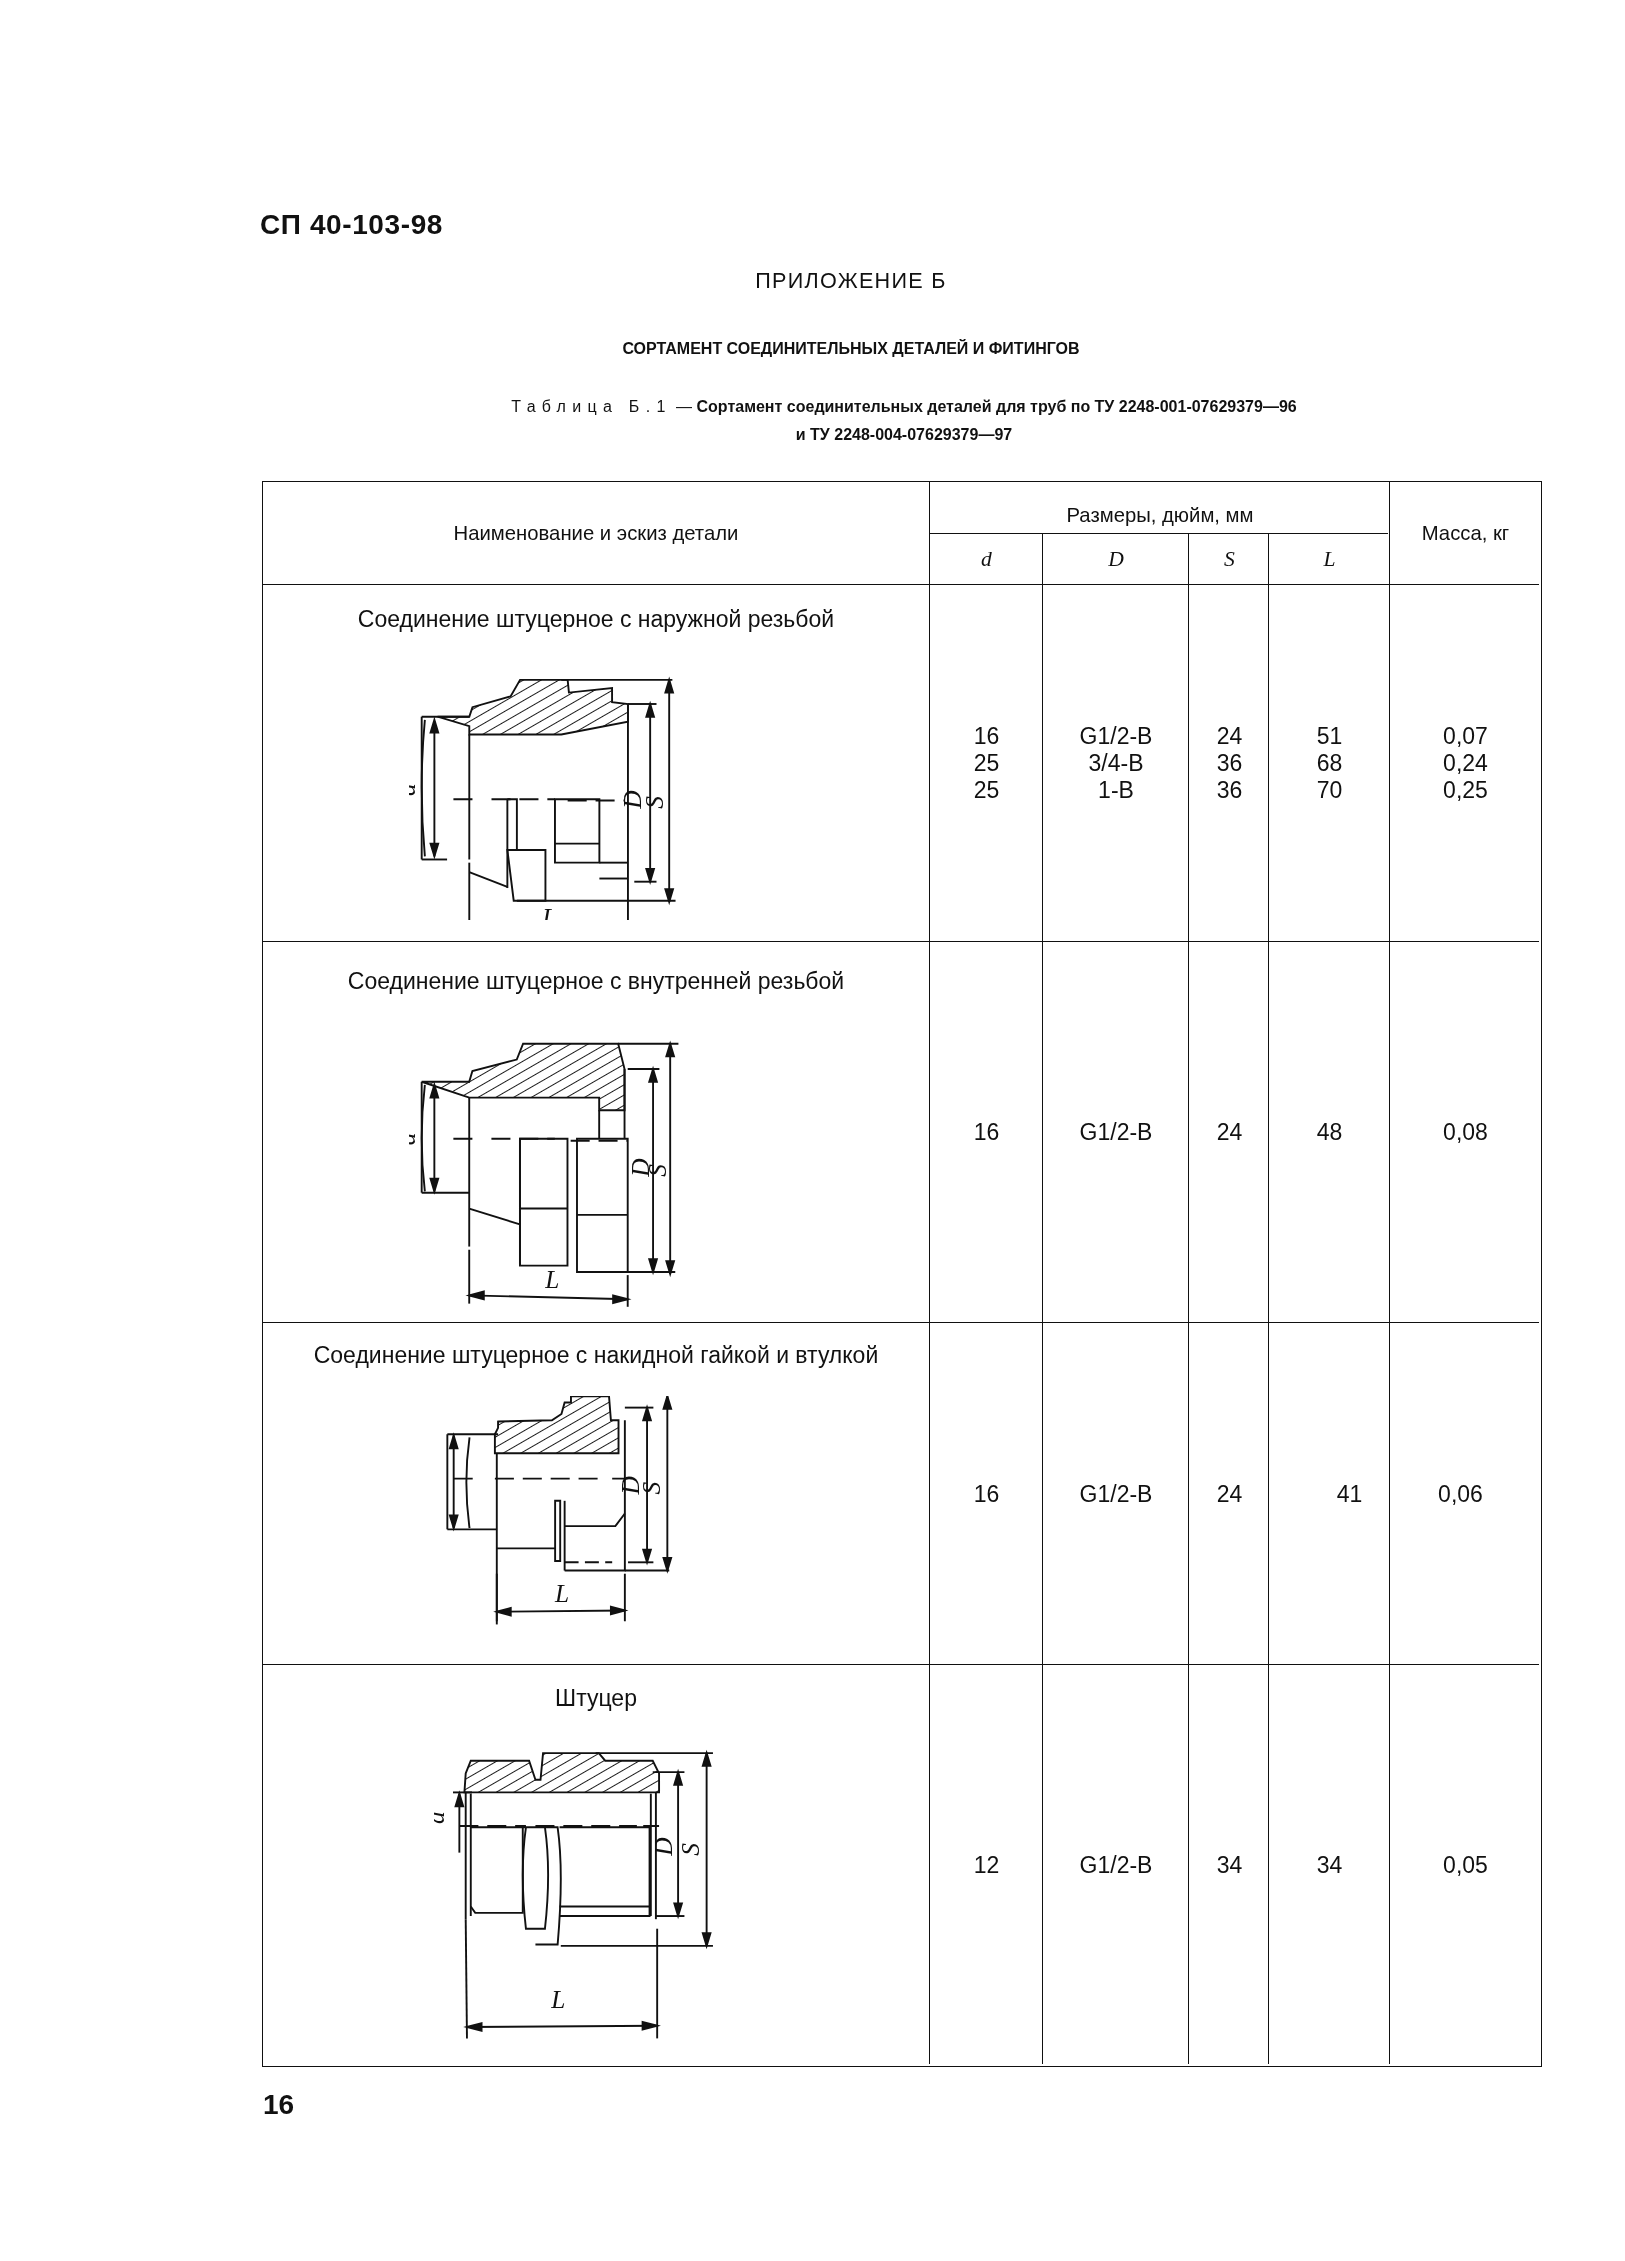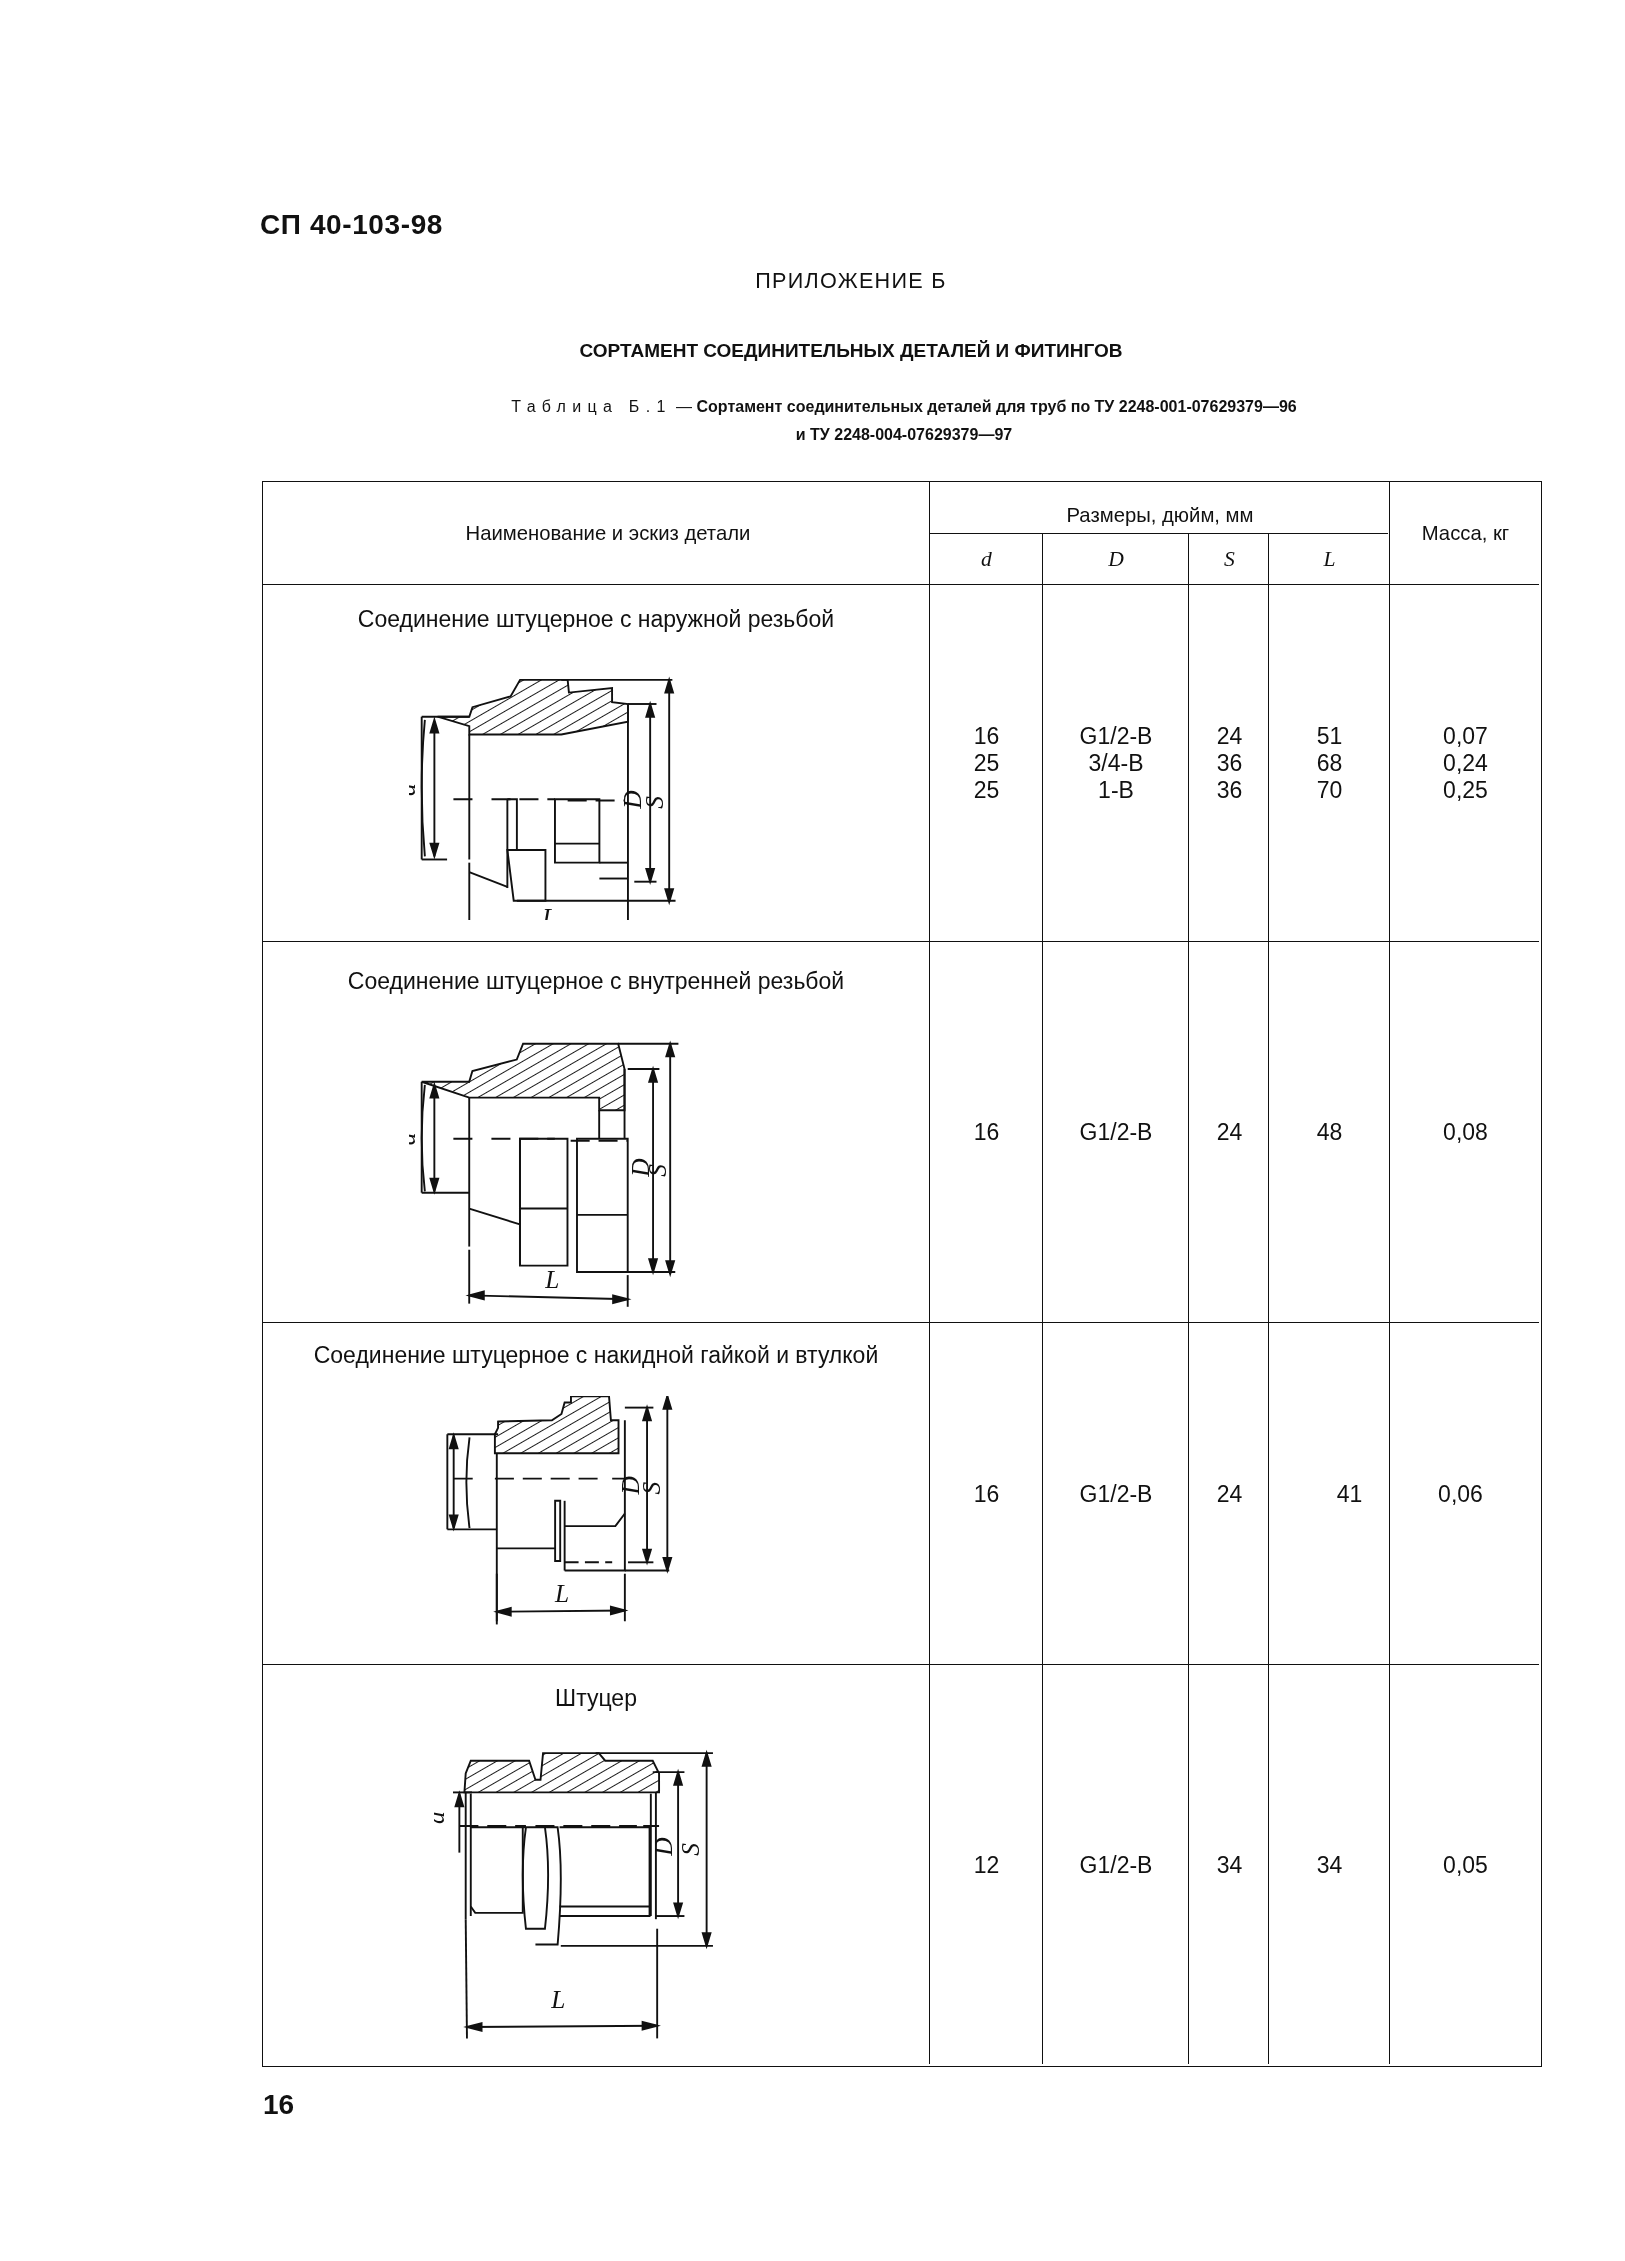--- a/index.html
+++ b/index.html
@@ -1,20 +1,20 @@
 <!DOCTYPE html>
 <html style="font-size:10.2px"><head>
 <meta charset="utf-8">
 <style>
   html, body { margin:0; padding:0; background:#ffffff; }
   body { width:1626px; height:2261px; position:relative; color:#111; font-family:"Liberation Sans", sans-serif; overflow:hidden; }
   .abs { position:absolute; }
   .doc-code { left:260px; top:209px; font-size:28px; font-weight:bold; letter-spacing:0.6px; }
   .appendix { left:0; width:1626px; top:268px; text-align:center; font-size:21.6px; letter-spacing:1.3px; padding-left:76px; box-sizing:border-box; }
-  .section-title { left:0; width:1626px; top:340px; text-align:center; font-size:19px; font-weight:bold; padding-left:76px; box-sizing:border-box; }
+  .section-title { left:0; width:1626px; top:340px; text-align:center; font-size:16px; font-weight:bold; padding-left:76px; box-sizing:border-box; }
   .caption { left:260px; width:1288px; top:393px; font-size:16px; text-align:center; line-height:28px; }
   .caption .lbl { letter-spacing:6.3px; font-weight:normal; }
   .caption b { font-weight:bold; }
   .page-num { left:263px; top:2089px; font-size:28px; font-weight:bold; }
 
   .tbl { left:262px; top:481px; width:1280px; height:1586px; border:1.9px solid #111; box-sizing:border-box; }
   .hl { position:absolute; height:0; border-top:1.9px solid #111; }
   .vl { position:absolute; width:0; border-left:1.9px solid #111; }
   .thin { border-width:1.3px; }
 
@@ -45,21 +45,21 @@
   <div class="hl" style="left:0; width:1276px; top:459px;"></div>
   <div class="hl" style="left:0; width:1276px; top:840px;"></div>
   <div class="hl" style="left:0; width:1276px; top:1182px;"></div>
 
   <div class="vl" style="left:666px; top:0; height:1582px;"></div>
   <div class="vl thin" style="left:779px; top:51px; height:1531px;"></div>
   <div class="vl thin" style="left:925px; top:51px; height:1531px;"></div>
   <div class="vl thin" style="left:1005px; top:51px; height:1531px;"></div>
   <div class="vl" style="left:1126px; top:0; height:1582px;"></div>
 
-  <div class="hdr" style="left:12px; top:0; width:666px; height:102px;">Наименование и эскиз детали</div>
+  <div class="hdr" style="left:0; top:0; width:666px; height:102px;">Наименование и эскиз детали</div>
   <div class="hdr" style="left:668px; top:8px; width:458px; height:51px;text-align:right;">Размеры, дюйм, мм</div>
   <div class="hdr ital" style="left:668px; top:52px; width:111px; height:50px;">d</div>
   <div class="hdr ital" style="left:781px; top:52px; width:144px; height:50px;">D</div>
   <div class="hdr ital" style="left:927px; top:52px; width:79px; height:50px;">S</div>
   <div class="hdr ital" style="left:1007px; top:52px; width:119px; height:50px;">L</div>
   <div class="hdr" style="left:1128px; top:0; width:149px; height:102px;">Масса, кг</div>
 
   <div class="item-name" style="left:0; width:666px; top:124px;">Соединение штуцерное с наружной резьбой</div>
   <div class="sketch" style="left:146px; top:171px; width:330px; height:267px;">
     <svg viewBox="0 0 520 420" fill="none" stroke="#111" stroke-width="3">

